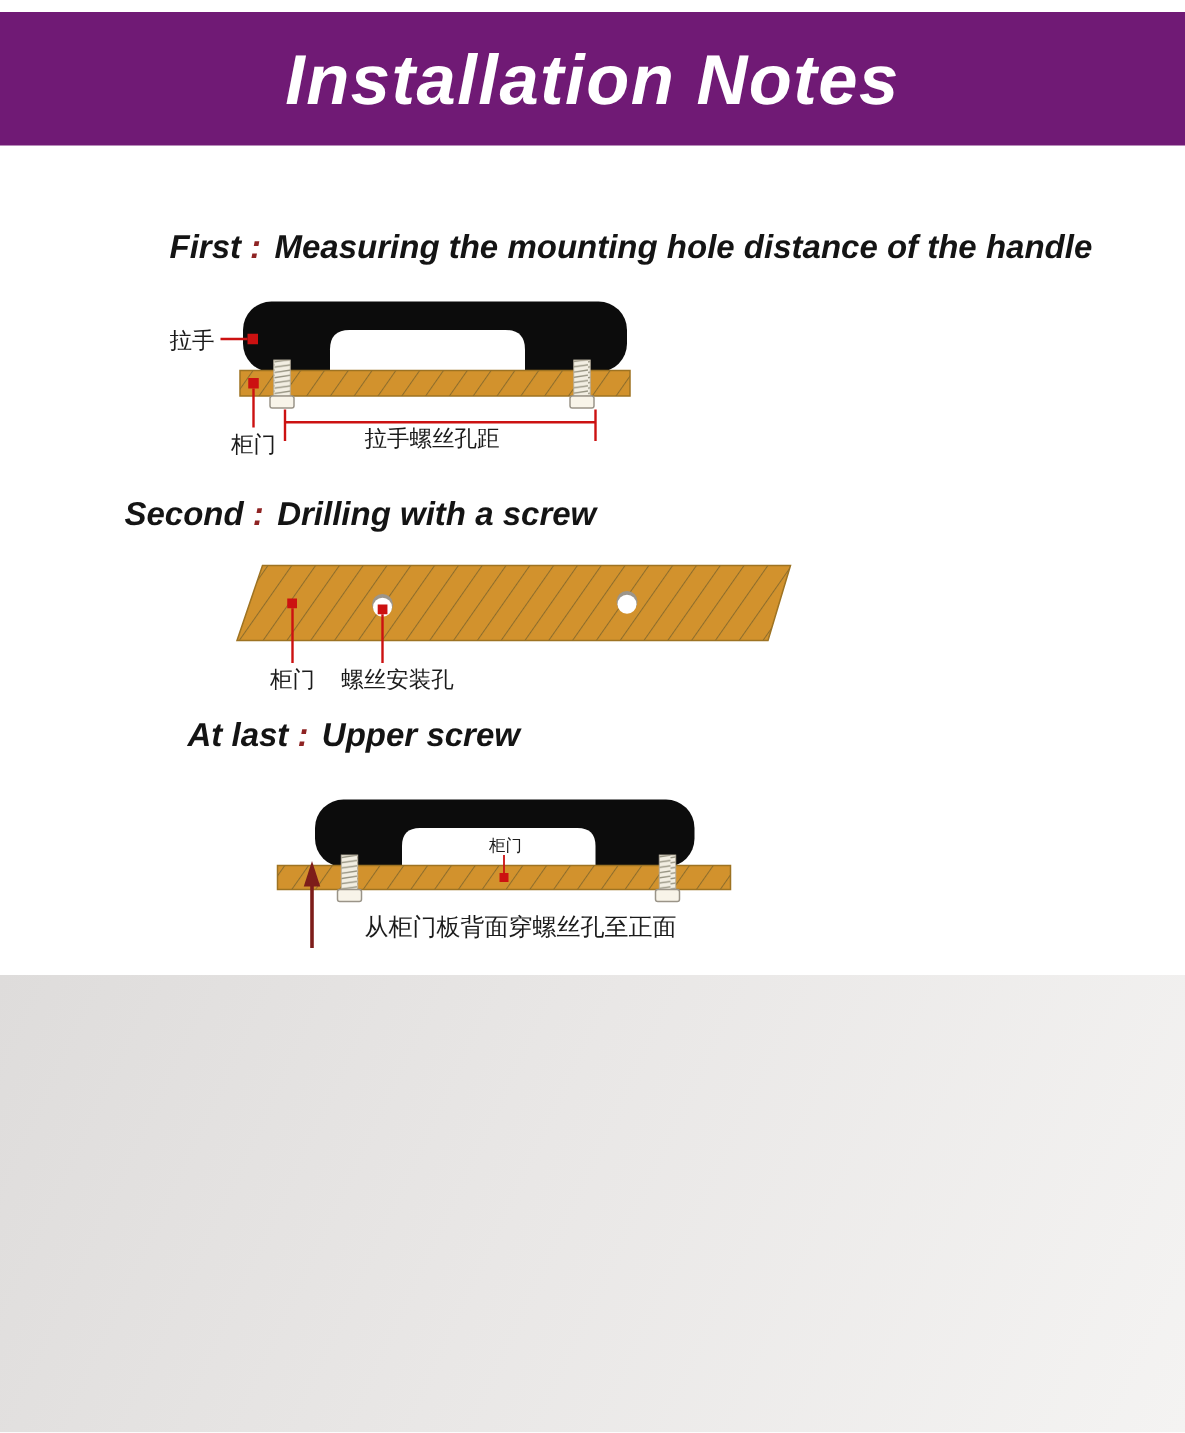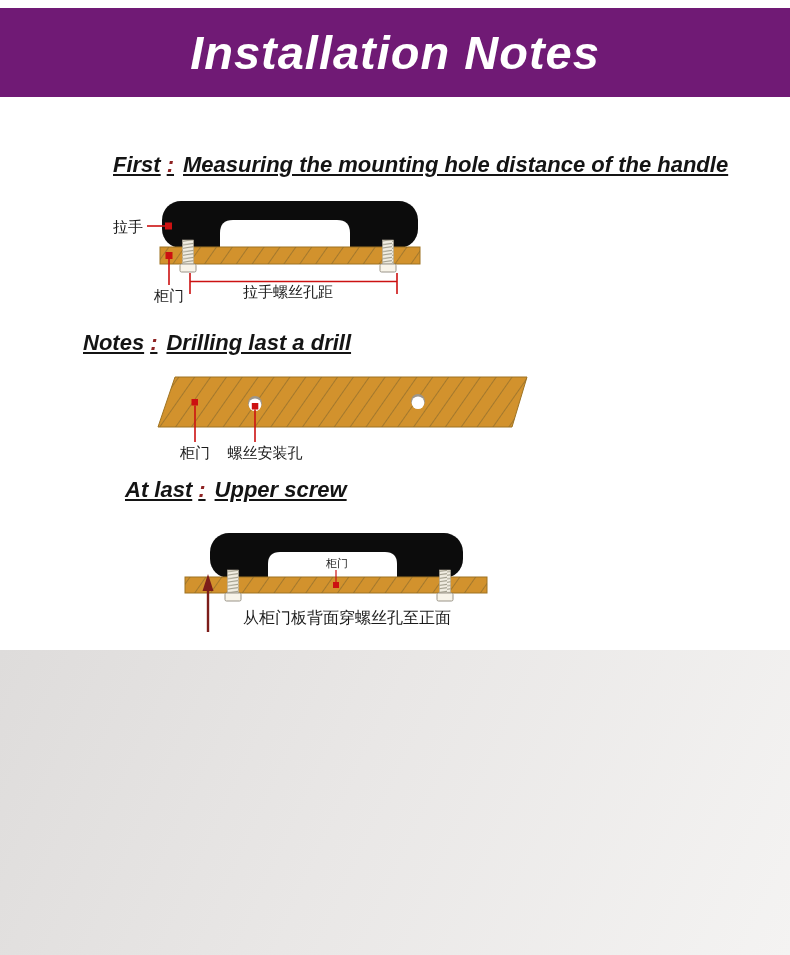--- a/index.html
+++ b/index.html
@@ -7,21 +7,21 @@
           font-family:"Liberation Sans",sans-serif;}
 
   
   .banner{position:absolute;left:0;top:8px;width:790px;height:89px;background:#701a75;
           display:flex;align-items:center;justify-content:center;}
   .banner h1{margin:0;color:#ffffff;font-style:italic;font-weight:bold;font-size:47px;
              letter-spacing:1px;}
 
   
   .step{position:absolute;font-size:22px;font-weight:bold;font-style:italic;color:#141414;
-        white-space:nowrap;text-decoration:underline;}
+        white-space:nowrap;}
   .step .colon{color:#8e2323;margin:0 9px 0 6px;}
   #step-first{left:113px;top:152px;}
   #step-second{left:83px;top:330px;}
   #step-last{left:95px;top:477px;margin-left:30px;}
 
   
   .diag{position:absolute;}
   #diag1{left:95px;top:193px;}
   #diag2{left:150px;top:372px;}
   #diag3{left:150px;top:520px;}
@@ -78,21 +78,21 @@
     <line x1="74" y1="66" x2="74" y2="92" stroke="#cc1111" stroke-width="1.6"></line>
     <text x="74" y="108" text-anchor="middle" class="cn" font-size="15">柜门</text>
 
     <line x1="95" y1="80" x2="95" y2="101" stroke="#cc1111" stroke-width="1.6"></line>
     <line x1="302" y1="80" x2="302" y2="101" stroke="#cc1111" stroke-width="1.6"></line>
     <line x1="95" y1="88.5" x2="302" y2="88.5" stroke="#cc1111" stroke-width="1.6"></line>
     <text x="193" y="104" text-anchor="middle" class="cn" font-size="15">拉手螺丝孔距</text>
   </svg>
 
   <div class="step" id="step-second">
-    <span>Notes</span><span class="colon">:</span><span>Drilling last a drill</span>
+    <span>Second</span><span class="colon">:</span><span>Drilling with a screw</span>
   </div>
 
   <svg class="diag" id="diag2" width="400" height="95" viewBox="0 0 400 95">
 
     <polygon points="25,5 377,5 362,55 8,55" fill="#d2922d" stroke="#9e7322" stroke-width="1"></polygon>
     <polygon points="25,5 377,5 362,55 8,55" fill="url(#hatch)"></polygon>
 
     <g transform="translate(105,31)">
       <circle r="7" fill="#9c958a"></circle>
       <circle cy="1.8" r="6.3" fill="#ffffff"></circle>

